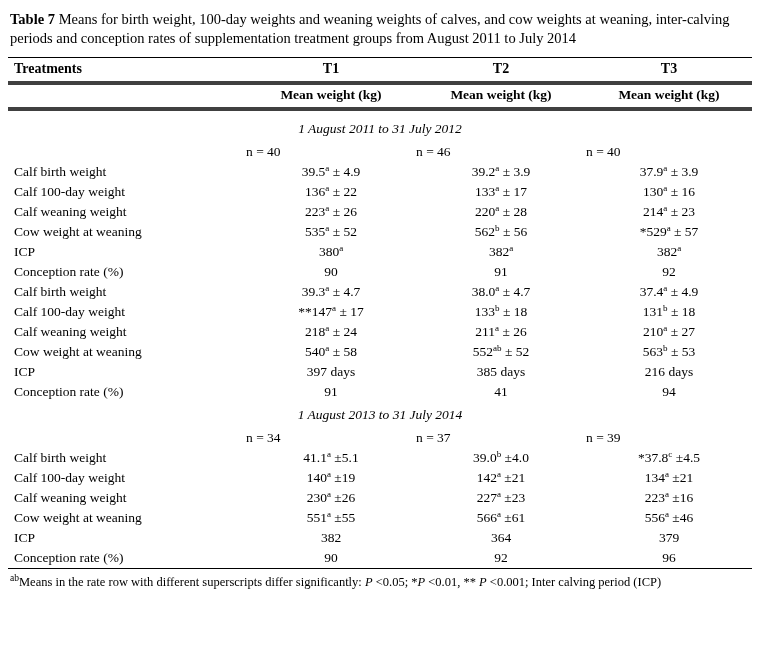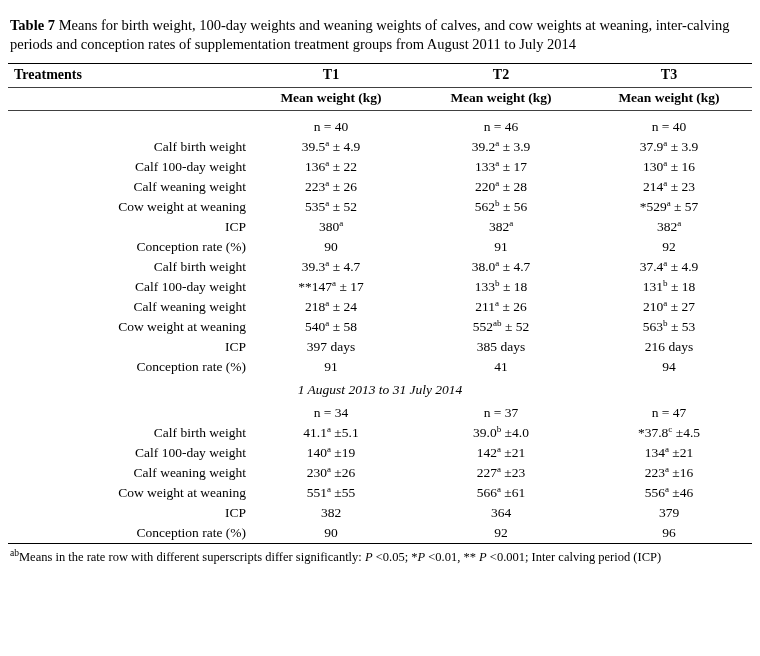--- a/index.html
+++ b/index.html
@@ -12,21 +12,21 @@
     height: 656px;
     font-family: "Liberation Serif", serif;
     color: #000000;
     overflow: hidden;
   }
   .page {
     width: 760px;
     height: 552px;
     position: relative;
     box-sizing: border-box;
-    padding: 16px 8px 0 8px;
+    padding: 10px 8px 0 8px;
   }
   .caption {
     font-size: 14.5px;
     line-height: 1.33;
     text-align: left;
     margin: 0 2px 8px 2px;
   }
   .caption .lbl {
     font-weight: bold;
   }
@@ -38,21 +38,21 @@
   }
   table.maintable col.c0 { width: 238px; }
   table.maintable col.c1 { width: 170px; }
   table.maintable col.c2 { width: 170px; }
   table.maintable col.c3 { width: 166px; }
 
   .rule-top td {
     border-top: 1.6px solid #000;
   }
   .rule-mid td {
-    border-top: 1px solid #404040;
+    border-top: 4px solid #404040;
   }
   .rule-bottom td {
     border-bottom: 1.6px solid #000;
   }
 
   td, th {
     padding: 0;
     vertical-align: baseline;
   }
   .hdr-row td {
@@ -72,31 +72,31 @@
     padding: 2px 0 4px 0;
     font-size: 13.5px;
   }
   .period-row td {
     text-align: center;
     font-style: italic;
     font-size: 13.5px;
     padding: 5px 0 4px 0;
   }
   .n-row td {
-    text-align: center;
+    text-align: left;
     font-size: 13.5px;
     padding: 3px 0 2px 0;
   }
   .data-row td {
     font-size: 13.5px;
     padding: 2px 0 2px 0;
     text-align: center;
   }
   .data-row td.label {
-    text-align: right;
+    text-align: left;
     padding-left: 6px;
   }
   sup {
     font-size: 9px;
     vertical-align: super;
     line-height: 0;
   }
   .footnote {
     font-size: 12.5px;
     line-height: 1.35;
@@ -139,20 +139,23 @@
       <tr class="sub-row rule-mid">
         <td></td>
         <td>Mean weight (kg)</td>
         <td>Mean weight (kg)</td>
         <td>Mean weight (kg)</td>
       </tr>
       <tr class="rule-mid spacer-row">
         <td colspan="4"></td>
       </tr>
 
+    <tr class="period-row">
+          <td colspan="4">1 August 2011 to 31 July 2012</td>
+        </tr>
         <tr class="n-row">
           <td></td>
           <td>n = 40</td>
           <td>n = 46</td>
           <td>n = 40</td>
         </tr>
         <tr class="data-row">
           <td class="label">Calf birth weight</td>
           <td>39.5<sup>a</sup> ± 4.9</td>
           <td>39.2<sup>a</sup> ± 3.9</td>
@@ -224,21 +227,21 @@
           <td>41</td>
           <td>94</td>
         </tr>
         <tr class="period-row">
           <td colspan="4">1 August 2013 to 31 July 2014</td>
         </tr>
         <tr class="n-row">
           <td></td>
           <td>n = 34</td>
           <td>n = 37</td>
-          <td>n = 47</td>
+          <td>n = 39</td>
         </tr>
         <tr class="data-row">
           <td class="label">Calf birth weight</td>
           <td>41.1<sup>a</sup> ±5.1</td>
           <td>39.0<sup>b</sup> ±4.0</td>
           <td>*37.8<sup>c</sup> ±4.5</td>
         </tr>
         <tr class="data-row">
           <td class="label">Calf 100-day weight</td>
           <td>140<sup>a</sup> ±19</td>

